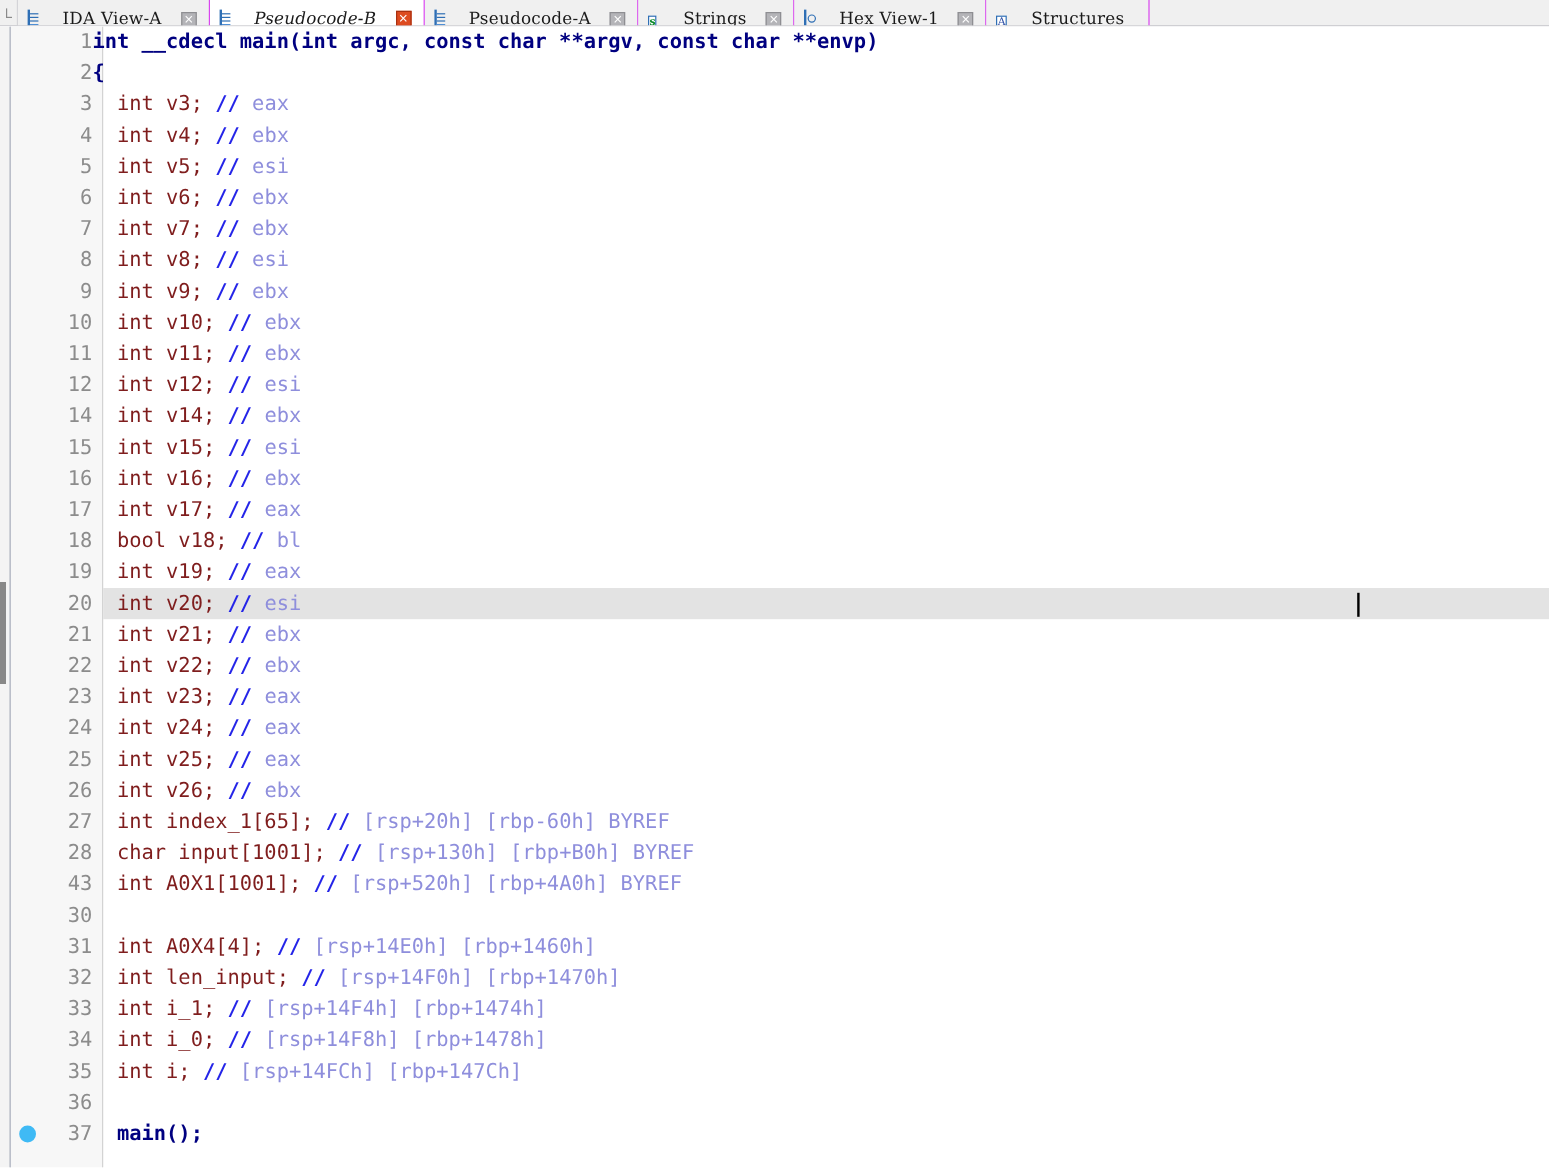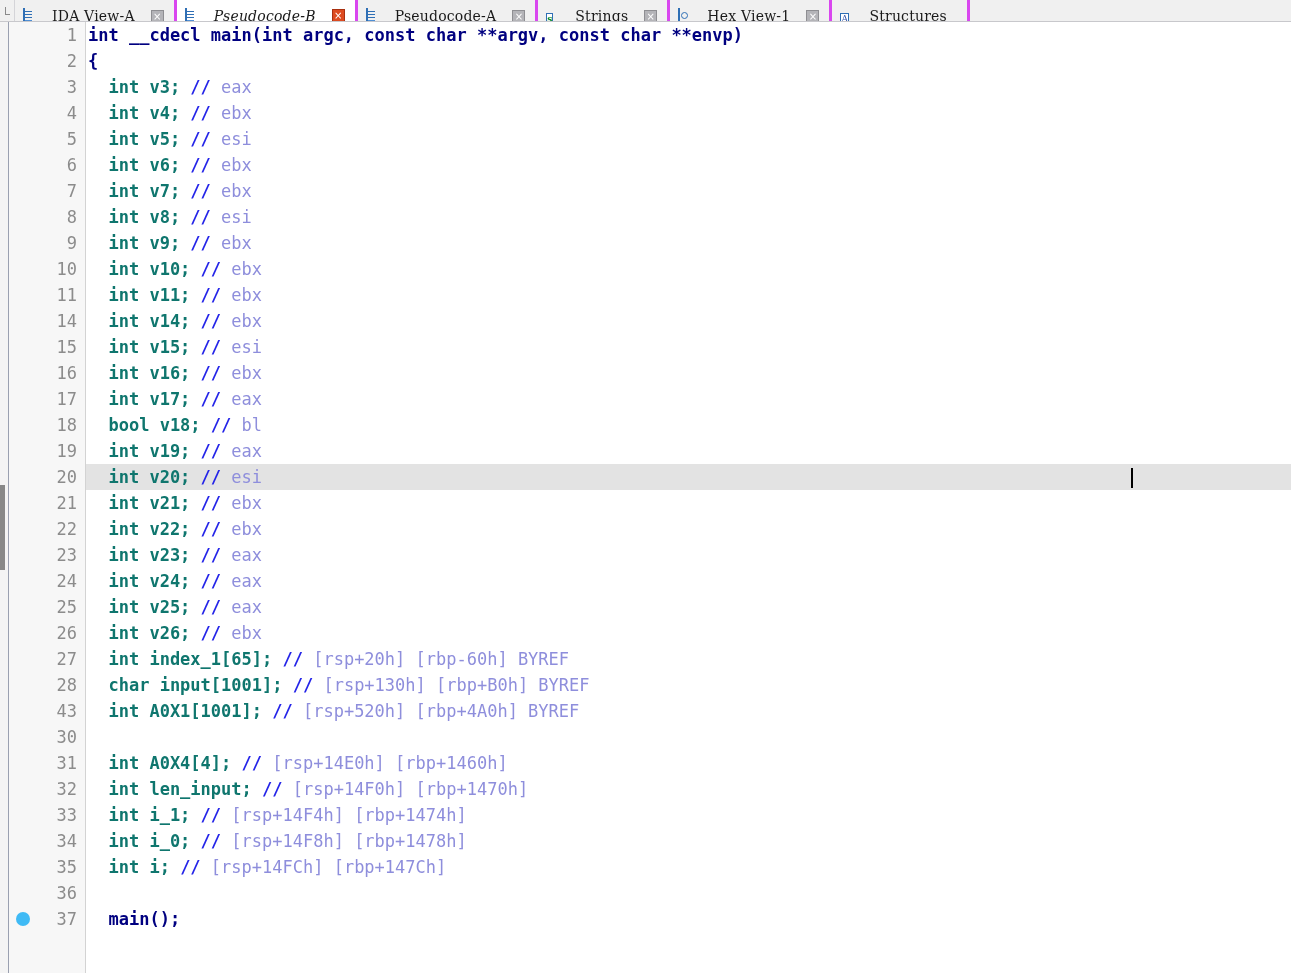--- a/index.html
+++ b/index.html
@@ -42,21 +42,21 @@
     width: 4px; height: 7px;
     border-left: 1px solid #8a8a8a;
     border-bottom: 1px solid #8a8a8a;
   }
   .tab {
     display: flex;
     align-items: center;
     gap: 6px;
     padding: 0 10px 0 8px;
     background: #f0f0f0;
-    border-right: 3px solid #d946ef;
+    border-right: 1px solid #d946ef;
     box-sizing: border-box;
     height: 32px;
     white-space: nowrap;
     font-family: "DejaVu Serif", serif;
     font-size: 14px;
     color: #1a1a1a;
     cursor: default;
     position: relative;
   }
   .tab.active {
@@ -210,42 +210,42 @@
     position: absolute;
     left: 9px; top: 0;
     width: 68px;
     text-align: right;
     color: #8c8c8c;
     font-family: "DejaVu Sans Mono", monospace;
     font-size: 17px;
   }
   .ln-code {
     position: absolute;
-    left: 88px; top: 0;
+    left: 77px; top: 0;
     white-space: pre;
   }
   .marker {
     position: absolute;
     left: 16px;
     top: 6px;
     width: 14px; height: 14px;
     border-radius: 50%;
     background: #3fbaf5;
   }
   #caret {
     position: absolute;
     left: 1131px;
     top: 4px;
     width: 2px;
     height: 20px;
     background: #000000;
   }
 
   
-  .t-kw   { color: #0f766e; font-weight: bold; text-align: right; }
+  .t-kw   { color: #7f1d1d; font-weight: normal; text-align: right; }
   .t-plain{ color: #000080; font-weight: bold; }
   .t-cmt  { color: #2424e8; font-weight: bold; }
   .t-reg  { color: #8e8edc; margin-top: 41px; }
 </style>
 </head>
 <body>
 
 <div id="tabbar">
   <div class="tab-scroll-edge"></div>
 
@@ -294,20 +294,21 @@
       <div class="line"><div class="ln-bg"></div><div class="ln-num">2</div><div class="ln-code"><span class="t-plain">{</span></div></div>
       <div class="line"><div class="ln-bg"></div><div class="ln-num">3</div><div class="ln-code"><span class="t-kw">  int v3; </span><span class="t-cmt">// </span><span class="t-reg">eax</span></div></div>
       <div class="line"><div class="ln-bg"></div><div class="ln-num">4</div><div class="ln-code"><span class="t-kw">  int v4; </span><span class="t-cmt">// </span><span class="t-reg">ebx</span></div></div>
       <div class="line"><div class="ln-bg"></div><div class="ln-num">5</div><div class="ln-code"><span class="t-kw">  int v5; </span><span class="t-cmt">// </span><span class="t-reg">esi</span></div></div>
       <div class="line"><div class="ln-bg"></div><div class="ln-num">6</div><div class="ln-code"><span class="t-kw">  int v6; </span><span class="t-cmt">// </span><span class="t-reg">ebx</span></div></div>
       <div class="line"><div class="ln-bg"></div><div class="ln-num">7</div><div class="ln-code"><span class="t-kw">  int v7; </span><span class="t-cmt">// </span><span class="t-reg">ebx</span></div></div>
       <div class="line"><div class="ln-bg"></div><div class="ln-num">8</div><div class="ln-code"><span class="t-kw">  int v8; </span><span class="t-cmt">// </span><span class="t-reg">esi</span></div></div>
       <div class="line"><div class="ln-bg"></div><div class="ln-num">9</div><div class="ln-code"><span class="t-kw">  int v9; </span><span class="t-cmt">// </span><span class="t-reg">ebx</span></div></div>
       <div class="line"><div class="ln-bg"></div><div class="ln-num">10</div><div class="ln-code"><span class="t-kw">  int v10; </span><span class="t-cmt">// </span><span class="t-reg">ebx</span></div></div>
       <div class="line"><div class="ln-bg"></div><div class="ln-num">11</div><div class="ln-code"><span class="t-kw">  int v11; </span><span class="t-cmt">// </span><span class="t-reg">ebx</span></div></div>
+      <div class="line"><div class="ln-bg"></div><div class="ln-num">12</div><div class="ln-code"><span class="t-kw">  int v12; </span><span class="t-cmt">// </span><span class="t-reg">esi</span></div></div>
       <div class="line"><div class="ln-bg"></div><div class="ln-num">14</div><div class="ln-code"><span class="t-kw">  int v14; </span><span class="t-cmt">// </span><span class="t-reg">ebx</span></div></div>
       <div class="line"><div class="ln-bg"></div><div class="ln-num">15</div><div class="ln-code"><span class="t-kw">  int v15; </span><span class="t-cmt">// </span><span class="t-reg">esi</span></div></div>
       <div class="line"><div class="ln-bg"></div><div class="ln-num">16</div><div class="ln-code"><span class="t-kw">  int v16; </span><span class="t-cmt">// </span><span class="t-reg">ebx</span></div></div>
       <div class="line"><div class="ln-bg"></div><div class="ln-num">17</div><div class="ln-code"><span class="t-kw">  int v17; </span><span class="t-cmt">// </span><span class="t-reg">eax</span></div></div>
       <div class="line"><div class="ln-bg"></div><div class="ln-num">18</div><div class="ln-code"><span class="t-kw">  bool v18; </span><span class="t-cmt">// </span><span class="t-reg">bl</span></div></div>
       <div class="line"><div class="ln-bg"></div><div class="ln-num">19</div><div class="ln-code"><span class="t-kw">  int v19; </span><span class="t-cmt">// </span><span class="t-reg">eax</span></div></div>
       <div class="line hl"><div class="ln-bg"></div><div class="ln-num">20</div><div class="ln-code"><span class="t-kw">  int v20; </span><span class="t-cmt">// </span><span class="t-reg">esi</span></div><div id="caret"></div></div>
       <div class="line"><div class="ln-bg"></div><div class="ln-num">21</div><div class="ln-code"><span class="t-kw">  int v21; </span><span class="t-cmt">// </span><span class="t-reg">ebx</span></div></div>
       <div class="line"><div class="ln-bg"></div><div class="ln-num">22</div><div class="ln-code"><span class="t-kw">  int v22; </span><span class="t-cmt">// </span><span class="t-reg">ebx</span></div></div>
       <div class="line"><div class="ln-bg"></div><div class="ln-num">23</div><div class="ln-code"><span class="t-kw">  int v23; </span><span class="t-cmt">// </span><span class="t-reg">eax</span></div></div>

